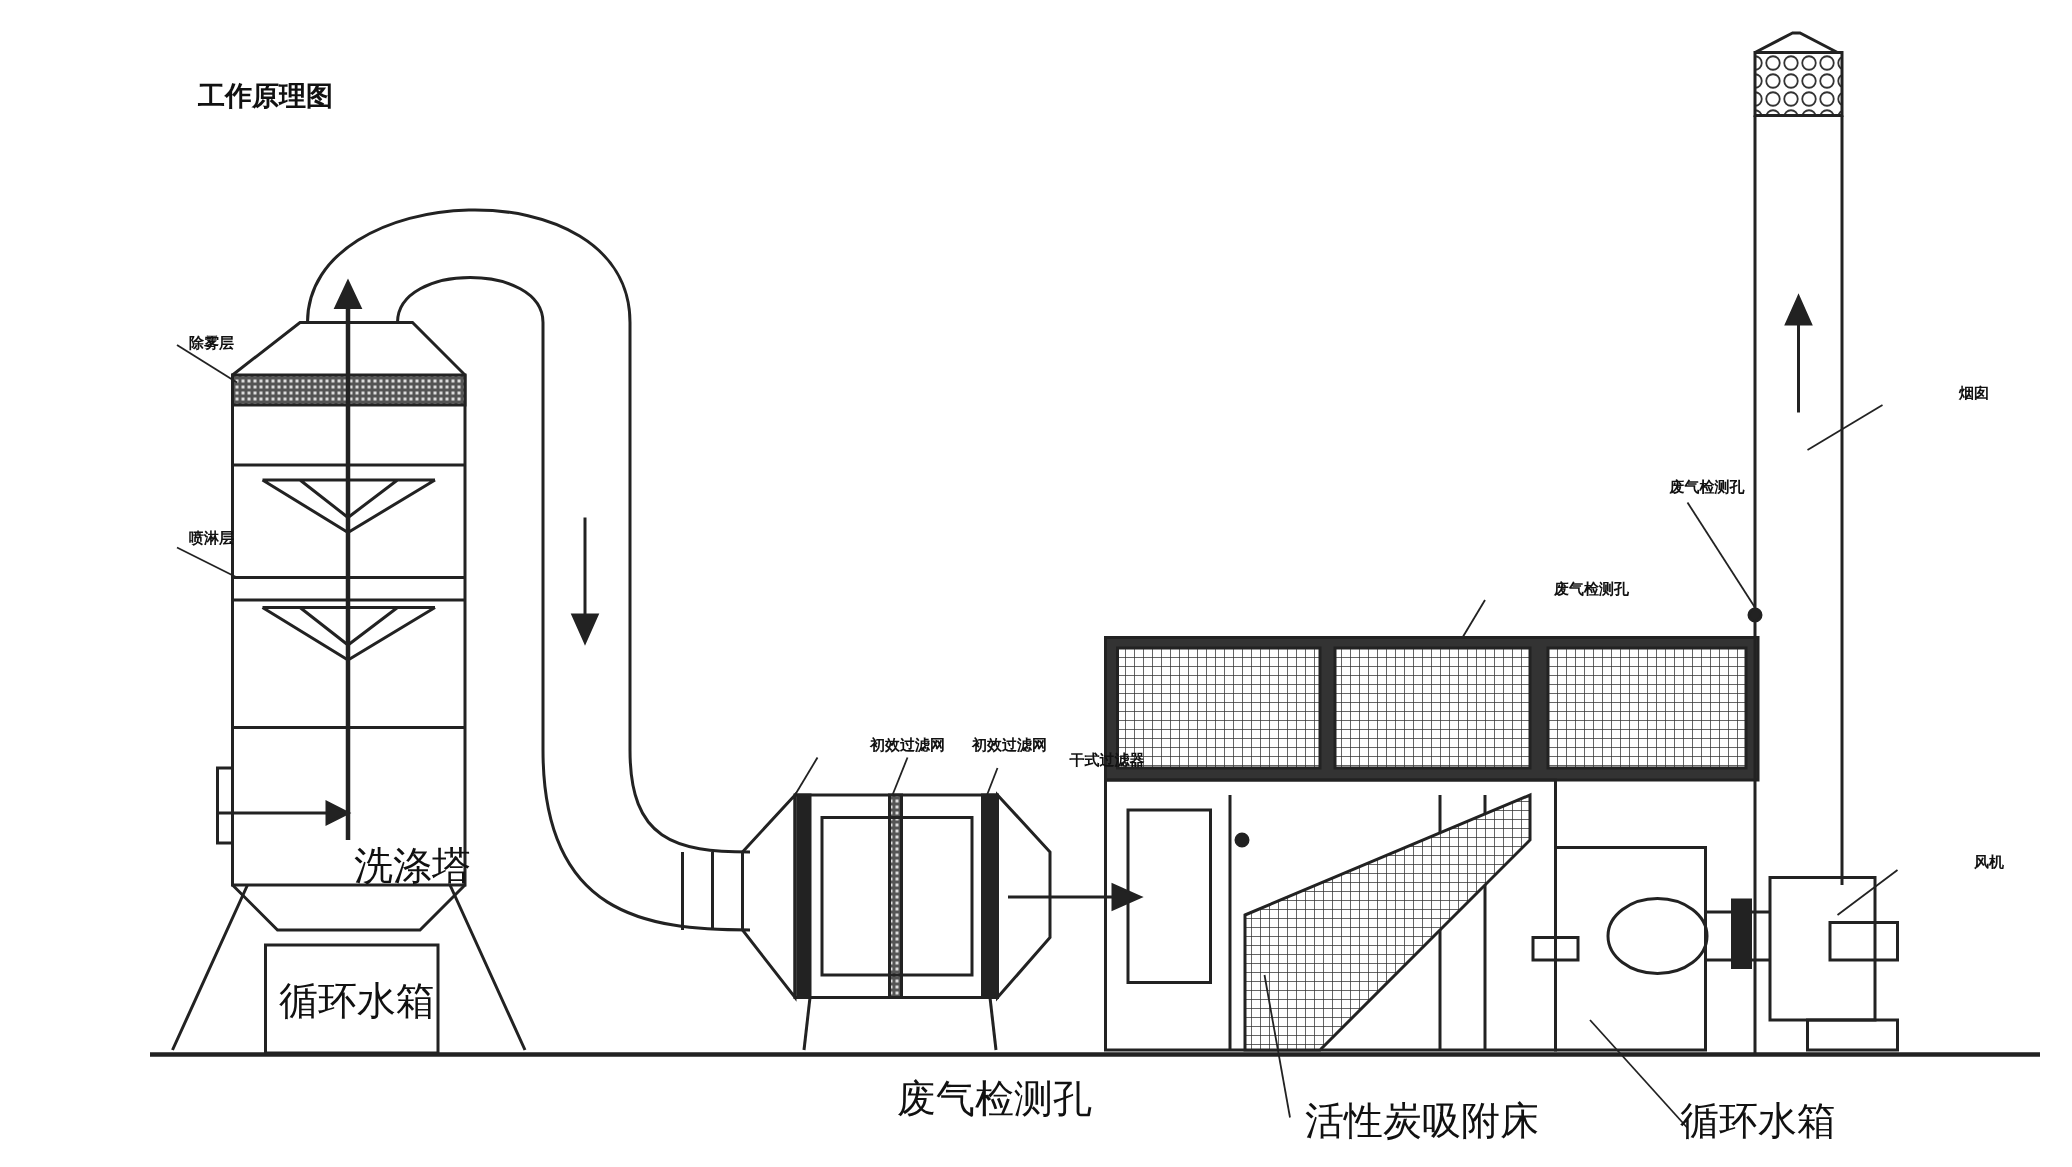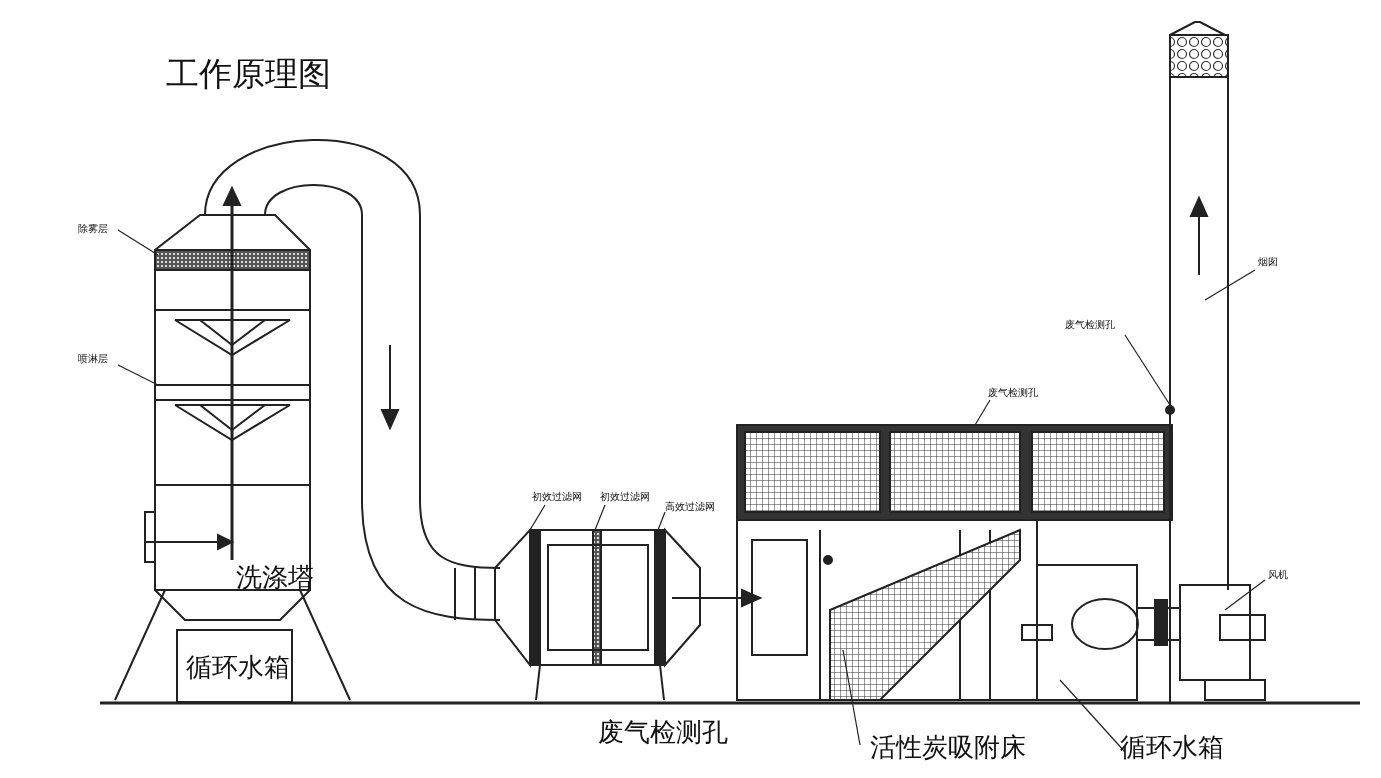--- a/index.html
+++ b/index.html
@@ -1,21 +1,21 @@
 <!DOCTYPE html>
 <html><head>
 <meta charset="utf-8">
 <style>
   html,body{margin:0;padding:0;background:#fff;}
   body{width:1381px;height:778px;position:relative;overflow:hidden;font-family:"DejaVu Sans",sans-serif;color:#111;}
   svg{position:absolute;left:0;top:0;}
   .lbl{position:absolute;white-space:nowrap;color:#111;}
-  .title{font-size:33px;font-weight:normal;margin-left:34px;}
+  .title{font-size:18px;font-weight:bold;}
   .big{font-size:26px;font-weight:normal;}
-  .small{font-size:10px;font-weight:normal;}
+  .small{font-size:10px;font-weight:bold;margin-left:48px;}
 </style>
 </head>
 <body>
 
 <svg width="1381" height="778" viewBox="0 0 1381 778">
   <defs>
     <pattern id="grid" width="6" height="6" patternUnits="userSpaceOnUse">
       <rect width="6" height="6" fill="#fff"></rect>
       <path d="M0 0H6M0 0V6" stroke="#333" stroke-width="1"></path>
     </pattern>
@@ -130,21 +130,21 @@
     </g>
   </g>
 </svg>
 
 <div class="lbl title" style="left:132px;top:52px">工作原理图</div>
 
 <div class="lbl small" style="left:78px;top:222px">除雾层</div>
 <div class="lbl small" style="left:78px;top:352px">喷淋层</div>
 <div class="lbl small" style="left:532px;top:490px">初效过滤网</div>
 <div class="lbl small" style="left:600px;top:490px">初效过滤网</div>
-<div class="lbl small" style="left:665px;top:500px">高效过滤网</div>
+<div class="lbl small" style="left:665px;top:500px">干式过滤器</div>
 <div class="lbl small" style="left:988px;top:386px">废气检测孔</div>
 <div class="lbl small" style="left:1065px;top:318px">废气检测孔</div>
 <div class="lbl small" style="left:1258px;top:255px">烟囱</div>
 <div class="lbl small" style="left:1268px;top:568px">风机</div>
 
 <div class="lbl big" style="left:236px;top:560px">洗涤塔</div>
 <div class="lbl big" style="left:186px;top:650px">循环水箱</div>
 <div class="lbl big" style="left:598px;top:715px">废气检测孔</div>
 <div class="lbl big" style="left:870px;top:730px">活性炭吸附床</div>
 <div class="lbl big" style="left:1120px;top:730px">循环水箱</div>

